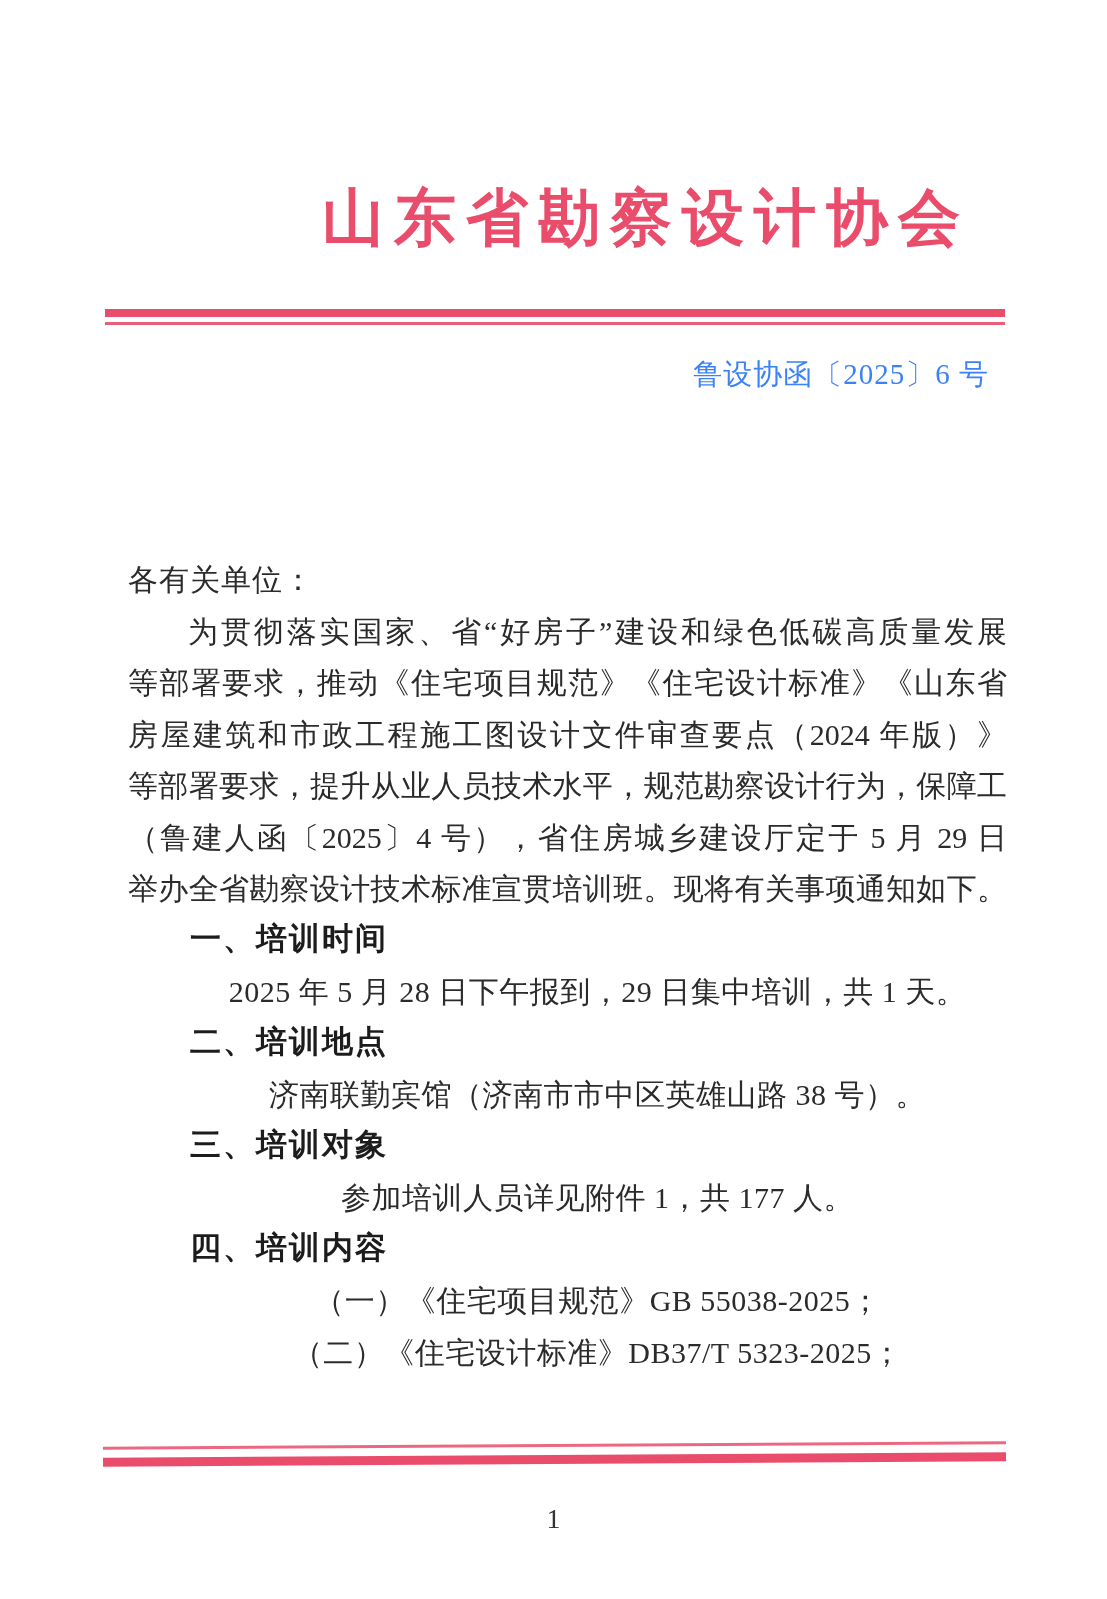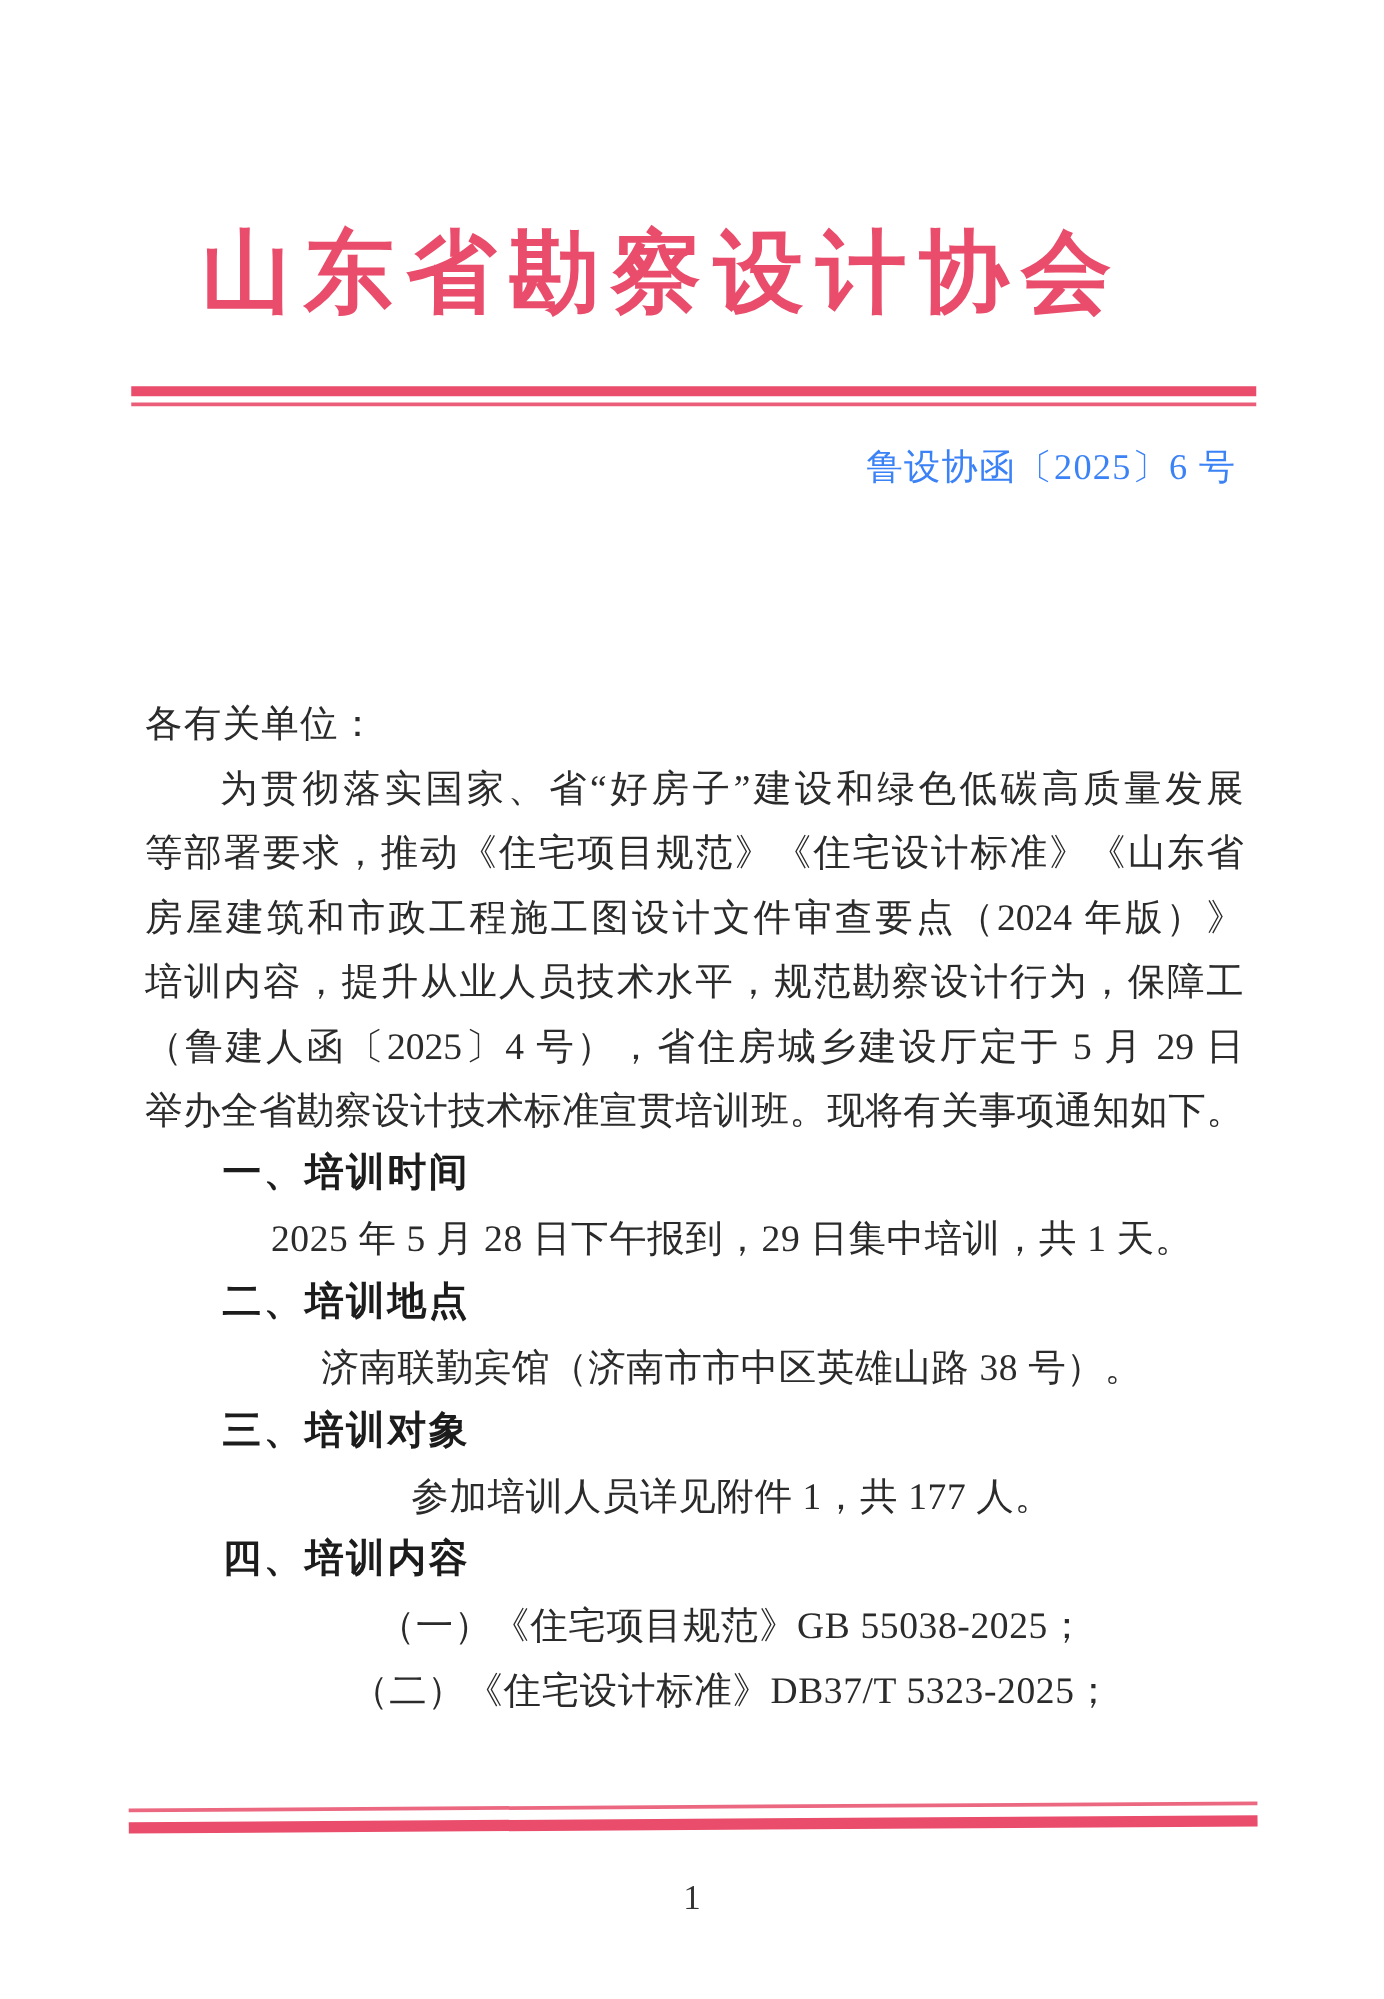--- a/index.html
+++ b/index.html
@@ -17,22 +17,22 @@
     font-family: "Liberation Serif", serif;
     color: var(--ink);
     overflow: hidden;
   }
   
   .org-title {
     position: absolute;
     left: 90px;
     top: 158px;
     width: 880px;
-    text-align: center;
-    font-size: 72px;
+    text-align: right;
+    font-size: 62px;
     line-height: 120px;
     font-weight: 700;
     letter-spacing: 10px;
     color: var(--accent);
     white-space: nowrap;
   }
   .rule { position: absolute; left: 105px; width: 900px; background: var(--accent); }
   .rule-top-thick { top: 309px; height: 8px; }
   .rule-top-thin  { top: 322px; height: 3px; opacity: 0.9; }
   
@@ -56,21 +56,21 @@
     font-size: 40px;
     line-height: 50px;
     font-weight: 700;
     letter-spacing: 2px;
     color: var(--ink-strong);
     white-space: nowrap;
   }
   
   .body-block {
     position: absolute;
-    left: 116px;
+    left: 128px;
     top: 554px;
     width: 879px;
     font-size: 30px;
     line-height: 51.5px;
     color: var(--ink);
   }
   .bl { height: 51.5px; overflow: visible; }
   .just {
     text-align: justify;
     text-align-last: justify;
@@ -127,21 +127,21 @@
   <div class="doc-number">鲁设协函〔2025〕6 号</div>
 
   <div class="doc-title">
   </div>
 
   <div class="body-block">
     <div class="bl salutation">各有关单位：</div>
     <div class="bl just indent">为贯彻落实国家、省“好房子”建设和绿色低碳高质量发展</div>
     <div class="bl just">等部署要求，推动《住宅项目规范》《住宅设计标准》《山东省</div>
     <div class="bl just">房屋建筑和市政工程施工图设计文件审查要点（2024 年版）》</div>
-    <div class="bl just">培训内容，提升从业人员技术水平，规范勘察设计行为，保障工</div>
+    <div class="bl just">等部署要求，提升从业人员技术水平，规范勘察设计行为，保障工</div>
     <div class="bl just">（鲁建人函〔2025〕4 号），省住房城乡建设厅定于 5 月 29 日</div>
     <div class="bl just">举办全省勘察设计技术标准宣贯培训班。现将有关事项通知如下。</div>
 
     <div class="bl heading">一、培训时间</div>
     <div class="bl content">2025 年 5 月 28 日下午报到，29 日集中培训，共 1 天。</div>
 
     <div class="bl heading">二、培训地点</div>
     <div class="bl content">济南联勤宾馆（济南市市中区英雄山路 38 号）。</div>
 
     <div class="bl heading">三、培训对象</div>

